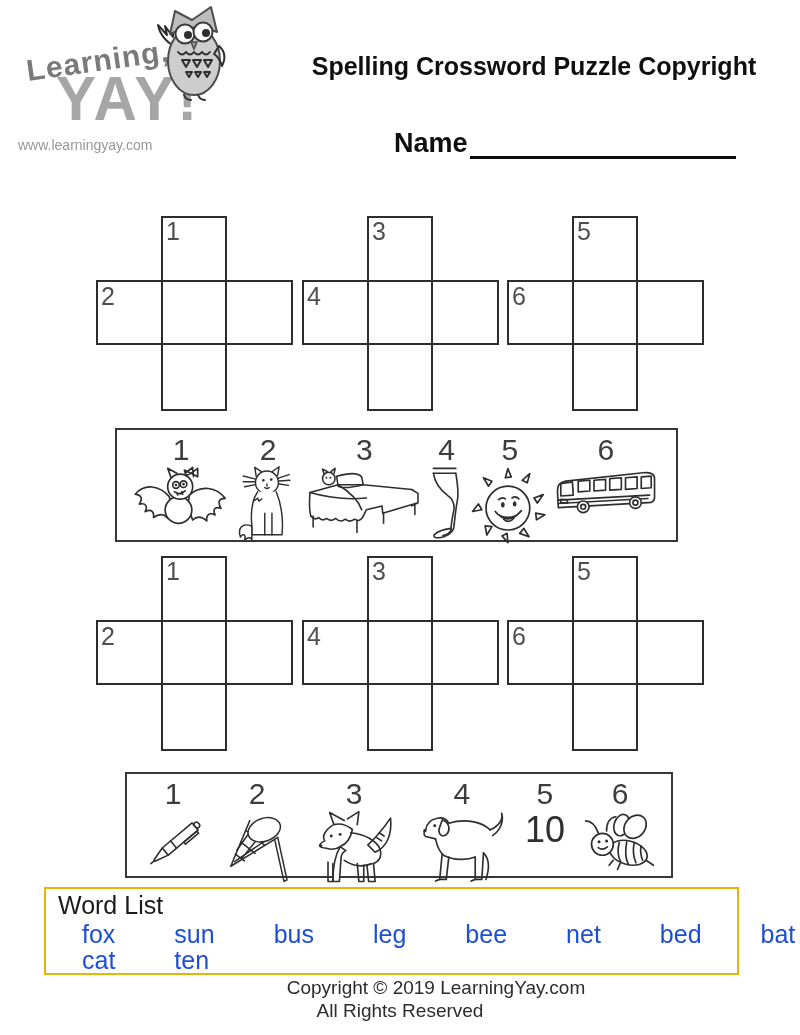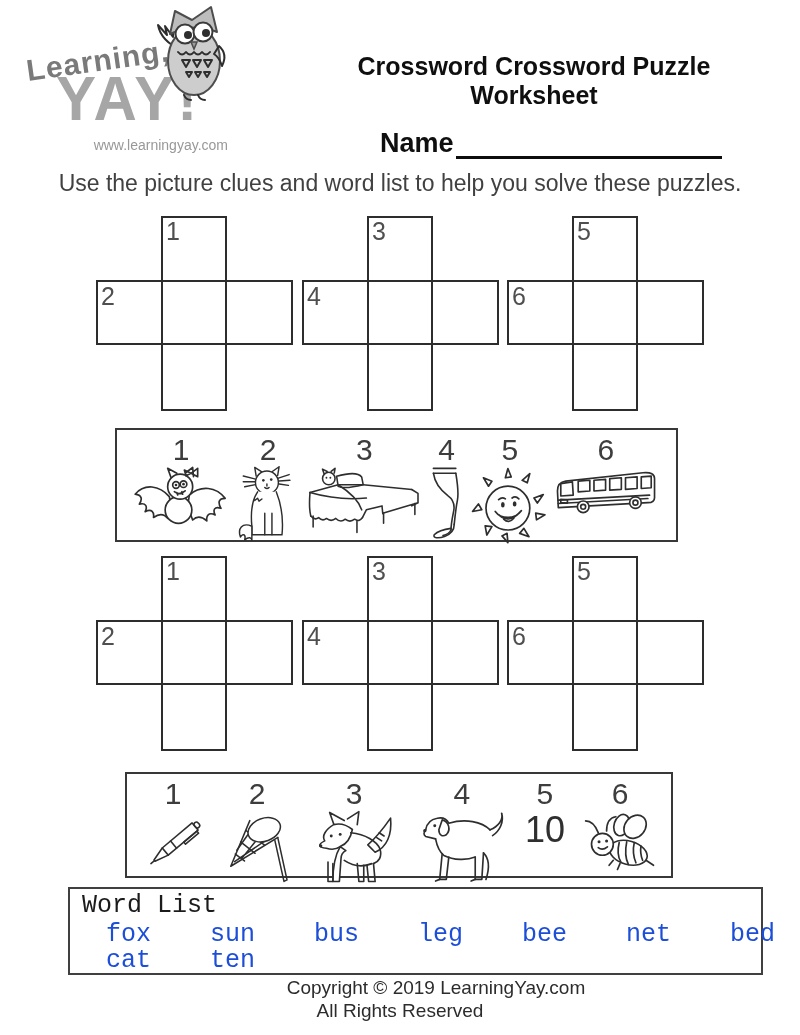--- a/index.html
+++ b/index.html
@@ -5,26 +5,26 @@
   html,body{margin:0;padding:0;background:#fff;}
   .page{position:relative;width:800px;height:1035px;background:#ffffff;overflow:hidden;
         font-family:"Liberation Sans",sans-serif;color:#1a1a1a;}
   .abs{position:absolute;}
 
   
   .logo-learning{left:26px;top:44px;font-size:30px;font-weight:bold;color:#7a7a7a;
                  transform:rotate(-8deg);letter-spacing:1px;}
   .logo-yay{left:56px;top:64px;font-size:60px;font-weight:bold;color:#a6a6a6;
             letter-spacing:3px;transform:scaleY(1.05);}
-  .logo-url{left:18px;top:137px;width:210px;text-align:right;font-size:14px;color:#989898;}
+  .logo-url{left:18px;top:137px;width:210px;text-align:left;font-size:14px;color:#989898;}
   .owl{left:146px;top:4px;}
 
   
   .title{left:298px;top:52px;width:472px;text-align:center;font-size:25px;font-weight:bold;color:#0f0f0f;}
-  .name-row{left:380px;top:126px;display:flex;align-items:flex-end;}
+  .name-row{left:394px;top:126px;display:flex;align-items:flex-end;}
   .name-label{font-size:27px;font-weight:bold;color:#0f0f0f;line-height:1.2;}
   .name-line{display:inline-block;width:266px;height:30px;border-bottom:3px solid #0d0d0d;margin-left:2px;}
   .instruction{left:0;top:170px;width:800px;text-align:center;font-size:23px;color:#414141;}
 
   
   .cross{position:absolute;width:197px;height:195px;}
   .cross .vbox{position:absolute;left:65px;top:0;width:66px;height:195px;
                border:2px solid #2d2d2d;box-sizing:border-box;background:transparent;}
   .cross .hbox{position:absolute;left:0;top:64px;width:197px;height:65px;
                border:2px solid #2d2d2d;box-sizing:border-box;background:transparent;}
@@ -35,21 +35,21 @@
   .picbox{position:absolute;border:2px solid #383838;box-sizing:border-box;
           display:flex;justify-content:space-between;align-items:flex-start;padding:4px 14px 0 14px;}
   .picbox.p1{left:115px;top:428px;width:563px;height:114px;}
   .picbox.p2{left:125px;top:772px;width:548px;height:106px;}
   .clue{display:flex;flex-direction:column;align-items:center;}
   .cnum{font-size:30px;color:#3d3d3d;line-height:1.05;}
   .ten{font-size:36px;color:#2f2f2f;line-height:1.1;}
   .clue svg{display:block;}
 
   
-  .wordlist{left:68px;top:887px;width:695px;height:88px;border:2px solid #404040;box-sizing:border-box;font-family:Liberation Mono, monospace;}
+  .wordlist{left:44px;top:887px;width:695px;height:88px;border:2px solid #eab308;box-sizing:border-box;}
   .wl-title{position:absolute;left:12px;top:2px;font-size:25px;color:#1b1b1b;}
   .wl-row{position:absolute;left:36px;display:flex;font-size:25px;color:#1d4ed8;gap:30px;}
   .wl-row.r1{top:31px;}
   .wl-row.r2{top:57px;align-items:flex-end;}
   .wl-row span{margin-right:29px;}
 
   
   .footer1{left:0;top:977px;width:800px;text-align:center;font-size:19px;color:#2c2c2c;padding-left:36px;}
   .footer2{left:0;top:1000px;width:800px;text-align:center;font-size:19px;color:#2c2c2c;}
 
@@ -76,26 +76,25 @@
       <path d="M45,38 L51,38 L48,45 Z" fill="#9d9d9d" stroke="#4d4d4d" stroke-width="1.5"></path>
       <path class="ln" stroke="#4d4d4d" d="M32,48 Q36,53 40,48 Q44,53 48,48 Q52,53 56,48 Q60,53 64,48"></path>
       <path class="ln" stroke="#4d4d4d" d="M36,56 l8,0 l-4,7 Z M47,56 l8,0 l-4,7 Z M58,56 l8,0 l-4,7 Z"></path>
       <path class="ln" stroke="#4d4d4d" d="M40,68 l6,0 l-3,5 Z M49,68 l6,0 l-3,5 Z M58,68 l6,0 l-3,5 Z"></path>
       <path class="ln" fill="#c9c9c9" d="M73,42 Q82,50 76,62 Q73,53 68,50 Z"></path>
       <path class="ln" stroke="#4d4d4d" d="M38,91 q2,5 7,5 M52,91 q2,5 7,5"></path>
     </svg>
     <div class="abs logo-url">www.learningyay.com</div>
   </div>
 
-  <div class="abs title">Crossword Crossword Puzzle Worksheet</div>
+  <div class="abs title">Spelling Crossword Puzzle Copyright</div>
   <div class="abs name-row">
     <span class="name-label">Name</span>
     <span class="name-line"></span>
   </div>
-  <div class="abs instruction">Use the picture clues and word list to help you solve these puzzles.</div>
 
   <div class="cross" style="left:96px;top:216px;">
     <div class="vbox"></div>
     <div class="hbox"></div>
     <div class="dnum">1</div>
     <div class="anum">2</div>
   </div>
   <div class="cross" style="left:302px;top:216px;">
     <div class="vbox"></div>
     <div class="hbox"></div>

